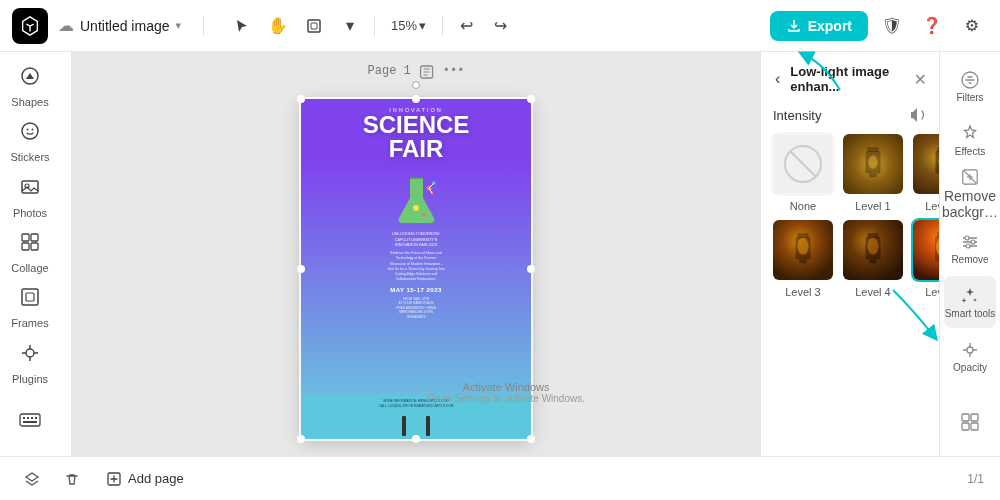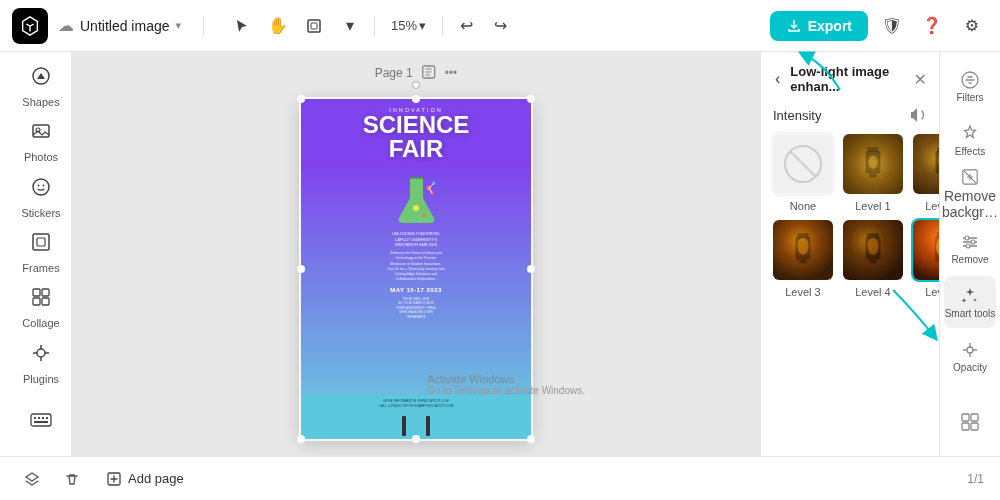--- a/index.html
+++ b/index.html
@@ -19,28 +19,28 @@
     .zoom-area { display: flex; align-items: center; gap: 2px; font-size: 13px; color: #444; padding: 4px 8px; border-radius: 6px; cursor: pointer; }
     .topbar-right { margin-left: auto; display: flex; align-items: center; gap: 8px; }
     .export-btn { background: #00c4cc; color: #fff; border: none; border-radius: 8px; padding: 7px 16px; font-size: 14px; font-weight: 600; cursor: pointer; display: flex; align-items: center; gap: 6px; }
     .icon-btn { width: 32px; height: 32px; border: none; background: transparent; cursor: pointer; border-radius: 6px; display: flex; align-items: center; justify-content: center; color: #444; font-size: 16px; }
     .undo-redo { display: flex; gap: 2px; }
 
     
     .main { display: flex; flex: 1; overflow: hidden; }
 
     
-    .left-sidebar { width: 72px; background: #fff; border-right: 1px solid #e5e5e5; display: flex; flex-direction: column; align-items: flex-end; padding: 8px 0; gap: 2px; }
+    .left-sidebar { width: 72px; background: #fff; border-right: 1px solid #e5e5e5; display: flex; flex-direction: column; align-items: flex-start; padding: 8px 0; gap: 2px; }
     .sidebar-item { width: 60px; height: 56px; display: flex; flex-direction: column; align-items: center; justify-content: center; gap: 4px; cursor: pointer; border-radius: 8px; padding: 4px; }
     .sidebar-icon { font-size: 20px; color: #444; }
     .sidebar-label { font-size: 11px; color: #555; text-align: center; }
 
     
     .canvas-area { flex: 1; background: #e8e8e8; position: relative; display: flex; align-items: center; justify-content: center; overflow: hidden; }
-    .page-label { position: absolute; top: 12px; left: 50%; transform: translateX(-50%); font-size: 12px; color: #777; display: flex; align-items: flex-end; gap: 8px; }
+    .page-label { position: absolute; top: 12px; left: 50%; transform: translateX(-50%); font-size: 12px; color: #777; display: flex; align-items: flex-start; gap: 8px; font-family: Liberation Mono, monospace; }
     .canvas-content { position: relative; }
     .canvas-image { width: 230px; height: 340px; background: linear-gradient(135deg, #7b5fff 0%, #a78bfa 30%, #60c0ff 100%); border-radius: 4px; overflow: hidden; box-shadow: 0 4px 20px rgba(0,0,0,0.2); display: flex; flex-direction: column; align-items: center; justify-content: center; position: relative; }
 
     
     .floating-toolbar { position: absolute; top: 70px; left: 50%; transform: translateX(-50%); background: #fff; border-radius: 10px; box-shadow: 0 4px 16px rgba(0,0,0,0.15); display: flex; align-items: center; gap: 2px; padding: 5px 8px; }
     .float-btn { width: 30px; height: 30px; border: none; background: transparent; cursor: pointer; border-radius: 6px; display: flex; align-items: center; justify-content: center; color: #444; font-size: 15px; }
 
     
     .right-panel { width: 240px; background: #fff; border-left: 1px solid #e5e5e5; display: flex; }
     .panel-content { flex: 1; border-right: 1px solid #e5e5e5; overflow-y: auto; }
@@ -131,57 +131,57 @@
         <svg width="22" height="22" viewBox="0 0 22 22" fill="none">
             <circle cx="11" cy="11" r="8" stroke="#444" stroke-width="1.5"></circle>
             <path d="M7 14l4-6 4 6H7z" fill="#444"></path>
           </svg>
       </div>
       <span class="sidebar-label">Shapes</span>
     </div>
     <div class="sidebar-item">
       <div class="sidebar-icon">
         <svg width="22" height="22" viewBox="0 0 22 22" fill="none">
-            <rect x="3" y="5" width="16" height="12" rx="1.5" stroke="#444" stroke-width="1.5"></rect>
-            <circle cx="8" cy="10" r="2" stroke="#444" stroke-width="1.2"></circle>
-            <path d="M3 15l5-4 4 4 3-3 4 3" stroke="#444" stroke-width="1.2" fill="none"></path>
-          </svg>
-      </div>
-      <span class="sidebar-label">Photos</span>
-    </div>
-    <div class="sidebar-item">
-      <div class="sidebar-icon">
-        <svg width="22" height="22" viewBox="0 0 22 22" fill="none">
             <circle cx="11" cy="11" r="8" stroke="#444" stroke-width="1.5"></circle>
             <path d="M8 13c.5 1.5 5.5 1.5 6 0" stroke="#444" stroke-width="1.2" stroke-linecap="round"></path>
             <circle cx="8.5" cy="9.5" r="1" fill="#444"></circle>
             <circle cx="13.5" cy="9.5" r="1" fill="#444"></circle>
           </svg>
       </div>
       <span class="sidebar-label">Stickers</span>
     </div>
     <div class="sidebar-item">
       <div class="sidebar-icon">
         <svg width="22" height="22" viewBox="0 0 22 22" fill="none">
-            <rect x="3" y="3" width="16" height="16" rx="1.5" stroke="#444" stroke-width="1.5"></rect>
-            <rect x="7" y="7" width="8" height="8" rx="1" stroke="#444" stroke-width="1.2"></rect>
-          </svg>
-      </div>
-      <span class="sidebar-label">Frames</span>
+            <rect x="3" y="5" width="16" height="12" rx="1.5" stroke="#444" stroke-width="1.5"></rect>
+            <circle cx="8" cy="10" r="2" stroke="#444" stroke-width="1.2"></circle>
+            <path d="M3 15l5-4 4 4 3-3 4 3" stroke="#444" stroke-width="1.2" fill="none"></path>
+          </svg>
+      </div>
+      <span class="sidebar-label">Photos</span>
     </div>
     <div class="sidebar-item">
       <div class="sidebar-icon">
         <svg width="22" height="22" viewBox="0 0 22 22" fill="none">
             <rect x="3" y="3" width="7" height="7" rx="1" stroke="#444" stroke-width="1.3"></rect>
             <rect x="12" y="3" width="7" height="7" rx="1" stroke="#444" stroke-width="1.3"></rect>
             <rect x="3" y="12" width="7" height="7" rx="1" stroke="#444" stroke-width="1.3"></rect>
             <rect x="12" y="12" width="7" height="7" rx="1" stroke="#444" stroke-width="1.3"></rect>
           </svg>
       </div>
       <span class="sidebar-label">Collage</span>
+    </div>
+    <div class="sidebar-item">
+      <div class="sidebar-icon">
+        <svg width="22" height="22" viewBox="0 0 22 22" fill="none">
+            <rect x="3" y="3" width="16" height="16" rx="1.5" stroke="#444" stroke-width="1.5"></rect>
+            <rect x="7" y="7" width="8" height="8" rx="1" stroke="#444" stroke-width="1.2"></rect>
+          </svg>
+      </div>
+      <span class="sidebar-label">Frames</span>
     </div>
     <div class="sidebar-item">
       <div class="sidebar-icon">
         <svg width="22" height="22" viewBox="0 0 22 22" fill="none">
             <path d="M11 3v4M11 15v4M3 11h4M15 11h4" stroke="#444" stroke-width="1.5"></path>
             <circle cx="11" cy="11" r="4" stroke="#444" stroke-width="1.5"></circle>
           </svg>
       </div>
       <span class="sidebar-label">Plugins</span>
     </div>
@@ -291,21 +291,21 @@
         <div style="position:absolute;bottom:-4px;right:-4px;width:8px;height:8px;background:#fff;border-radius:50%;"></div>
         <div style="position:absolute;top:-4px;left:50%;transform:translateX(-50%);width:8px;height:8px;background:#fff;border-radius:50%;"></div>
         <div style="position:absolute;bottom:-4px;left:50%;transform:translateX(-50%);width:8px;height:8px;background:#fff;border-radius:50%;"></div>
         <div style="position:absolute;left:-4px;top:50%;transform:translateY(-50%);width:8px;height:8px;background:#fff;border-radius:50%;"></div>
         <div style="position:absolute;right:-4px;top:50%;transform:translateY(-50%);width:8px;height:8px;background:#fff;border-radius:50%;"></div>
 
         <div style="position:absolute;top:-18px;left:50%;transform:translateX(-50%);width:8px;height:8px;background:#fff;border-radius:50%;border:1.5px solid #aaa;"></div>
       </div>
     </div>
 
-    <div class="activate-windows" style="position:absolute;bottom:60px;right:175px;text-align:left;">
+    <div class="activate-windows" style="position:absolute;bottom:52px;right:175px;text-align:center;">
       <div style="font-size:11px;color:#888;">Activate Windows</div>
       <div style="font-size:10px;color:#999;">Go to Settings to activate Windows.</div>
     </div>
   </div>
 
   <div class="right-panel">
     <div class="panel-content">
       <div class="panel-header">
         <button class="panel-back-btn">‹</button>
         <span class="panel-title">Low-light image enhan...</span>

